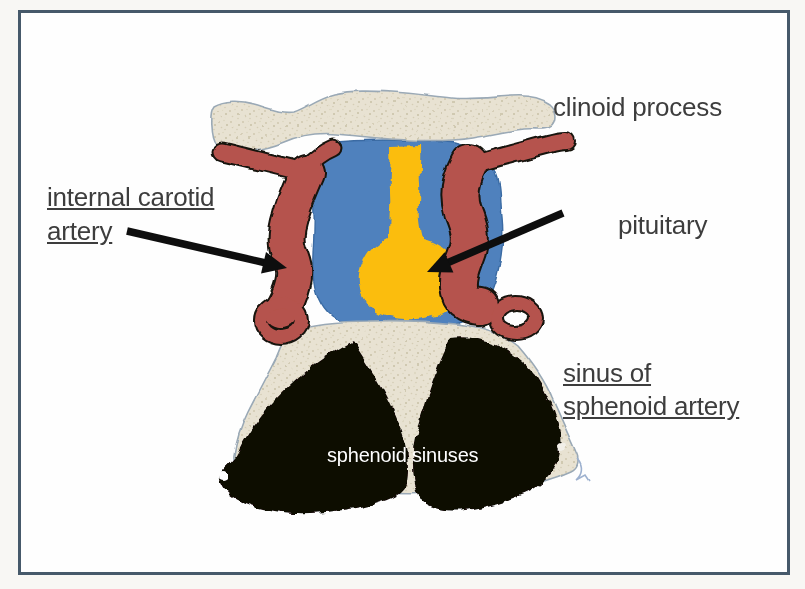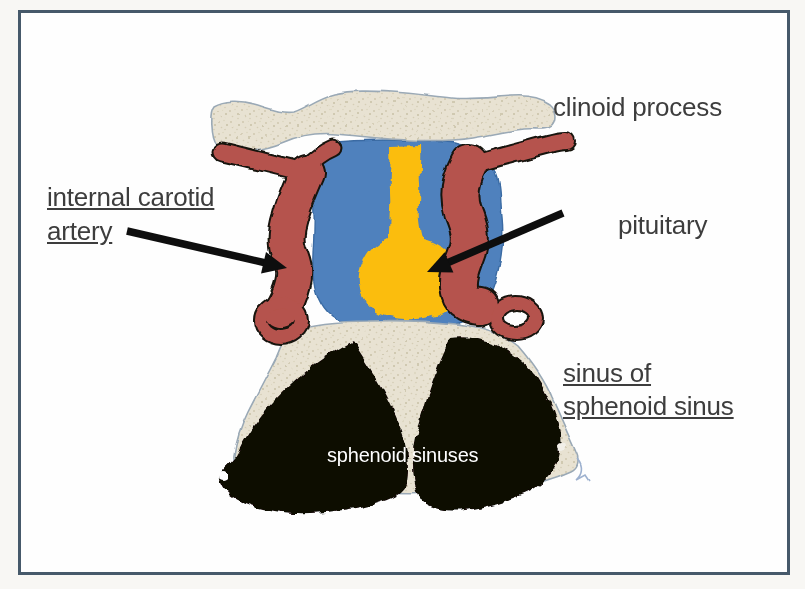--- a/index.html
+++ b/index.html
@@ -162,17 +162,17 @@
     <div>internal carotid</div>
     <div>artery</div>
   </div>
 
   <div class="label" id="lbl-clinoid" style="left:553px;top:90px;">clinoid process</div>
 
   <div class="label" id="lbl-pituitary" style="left:570px;top:208px;margin-left:48px;">pituitary</div>
 
   <div class="label" id="lbl-wall" style="left:563px;top:357px;">
     <div>sinus of</div>
-    <div>sphenoid sinus</div>
+    <div>sphenoid artery</div>
   </div>
 
   <div class="label" id="lbl-sphenoid-sinuses" style="left:327px;top:442px;">sphenoid sinuses</div>
 </div>
 
 </body></html>

